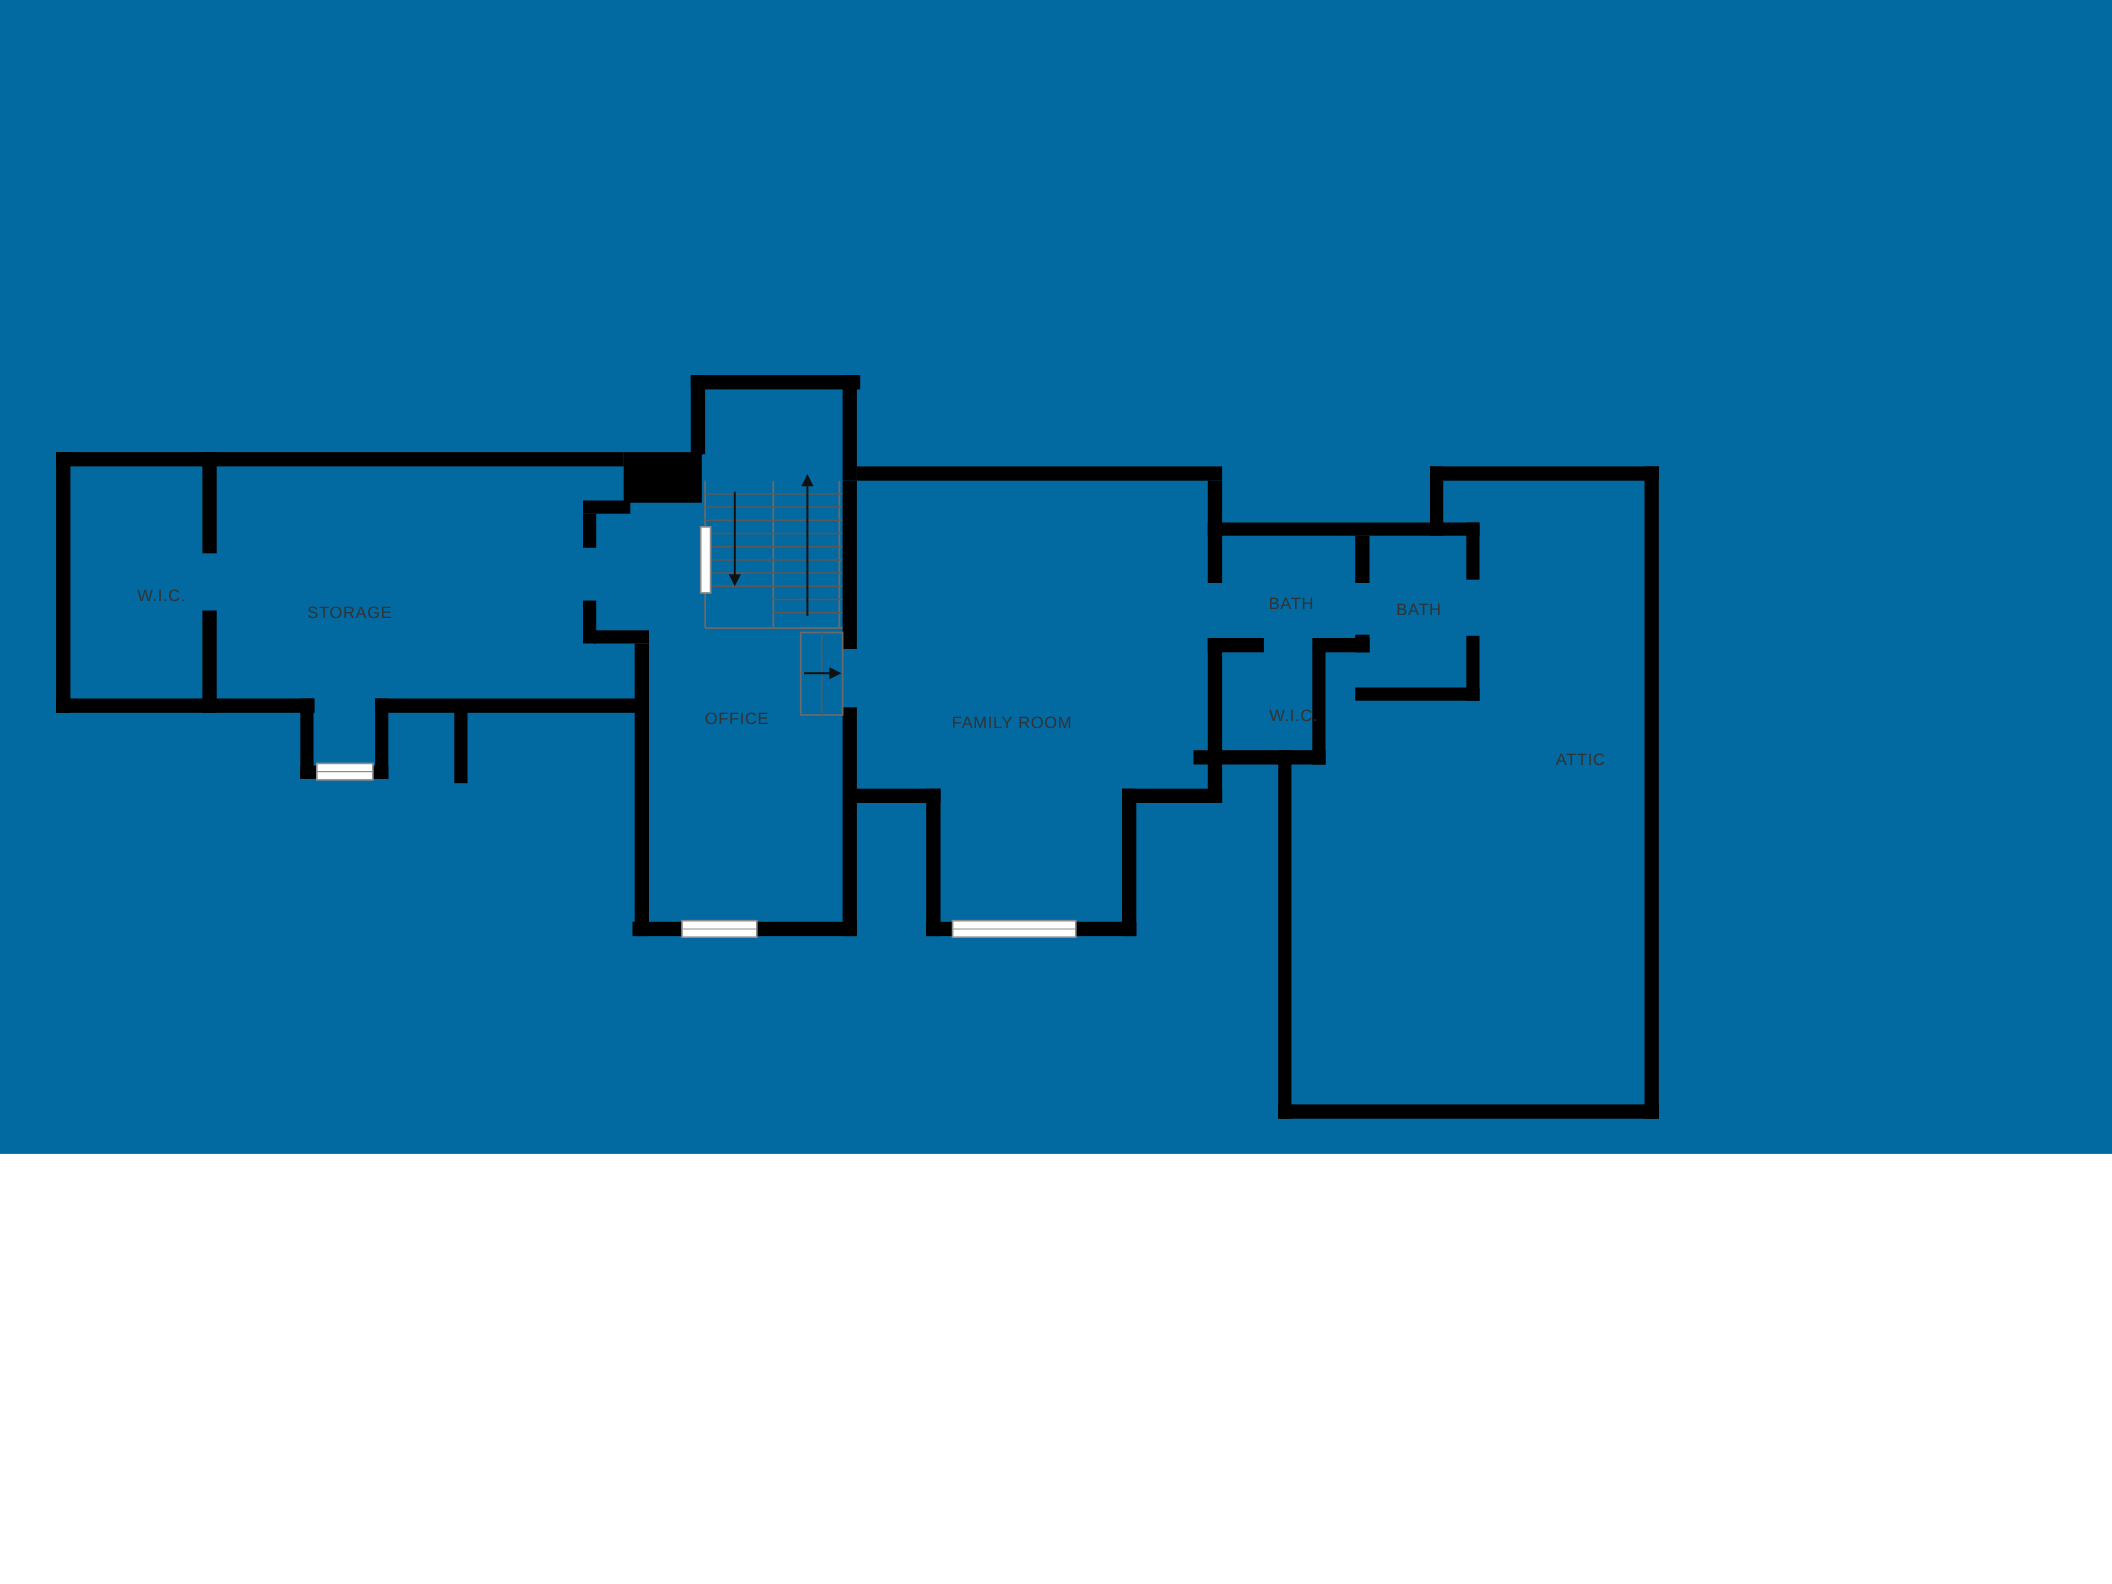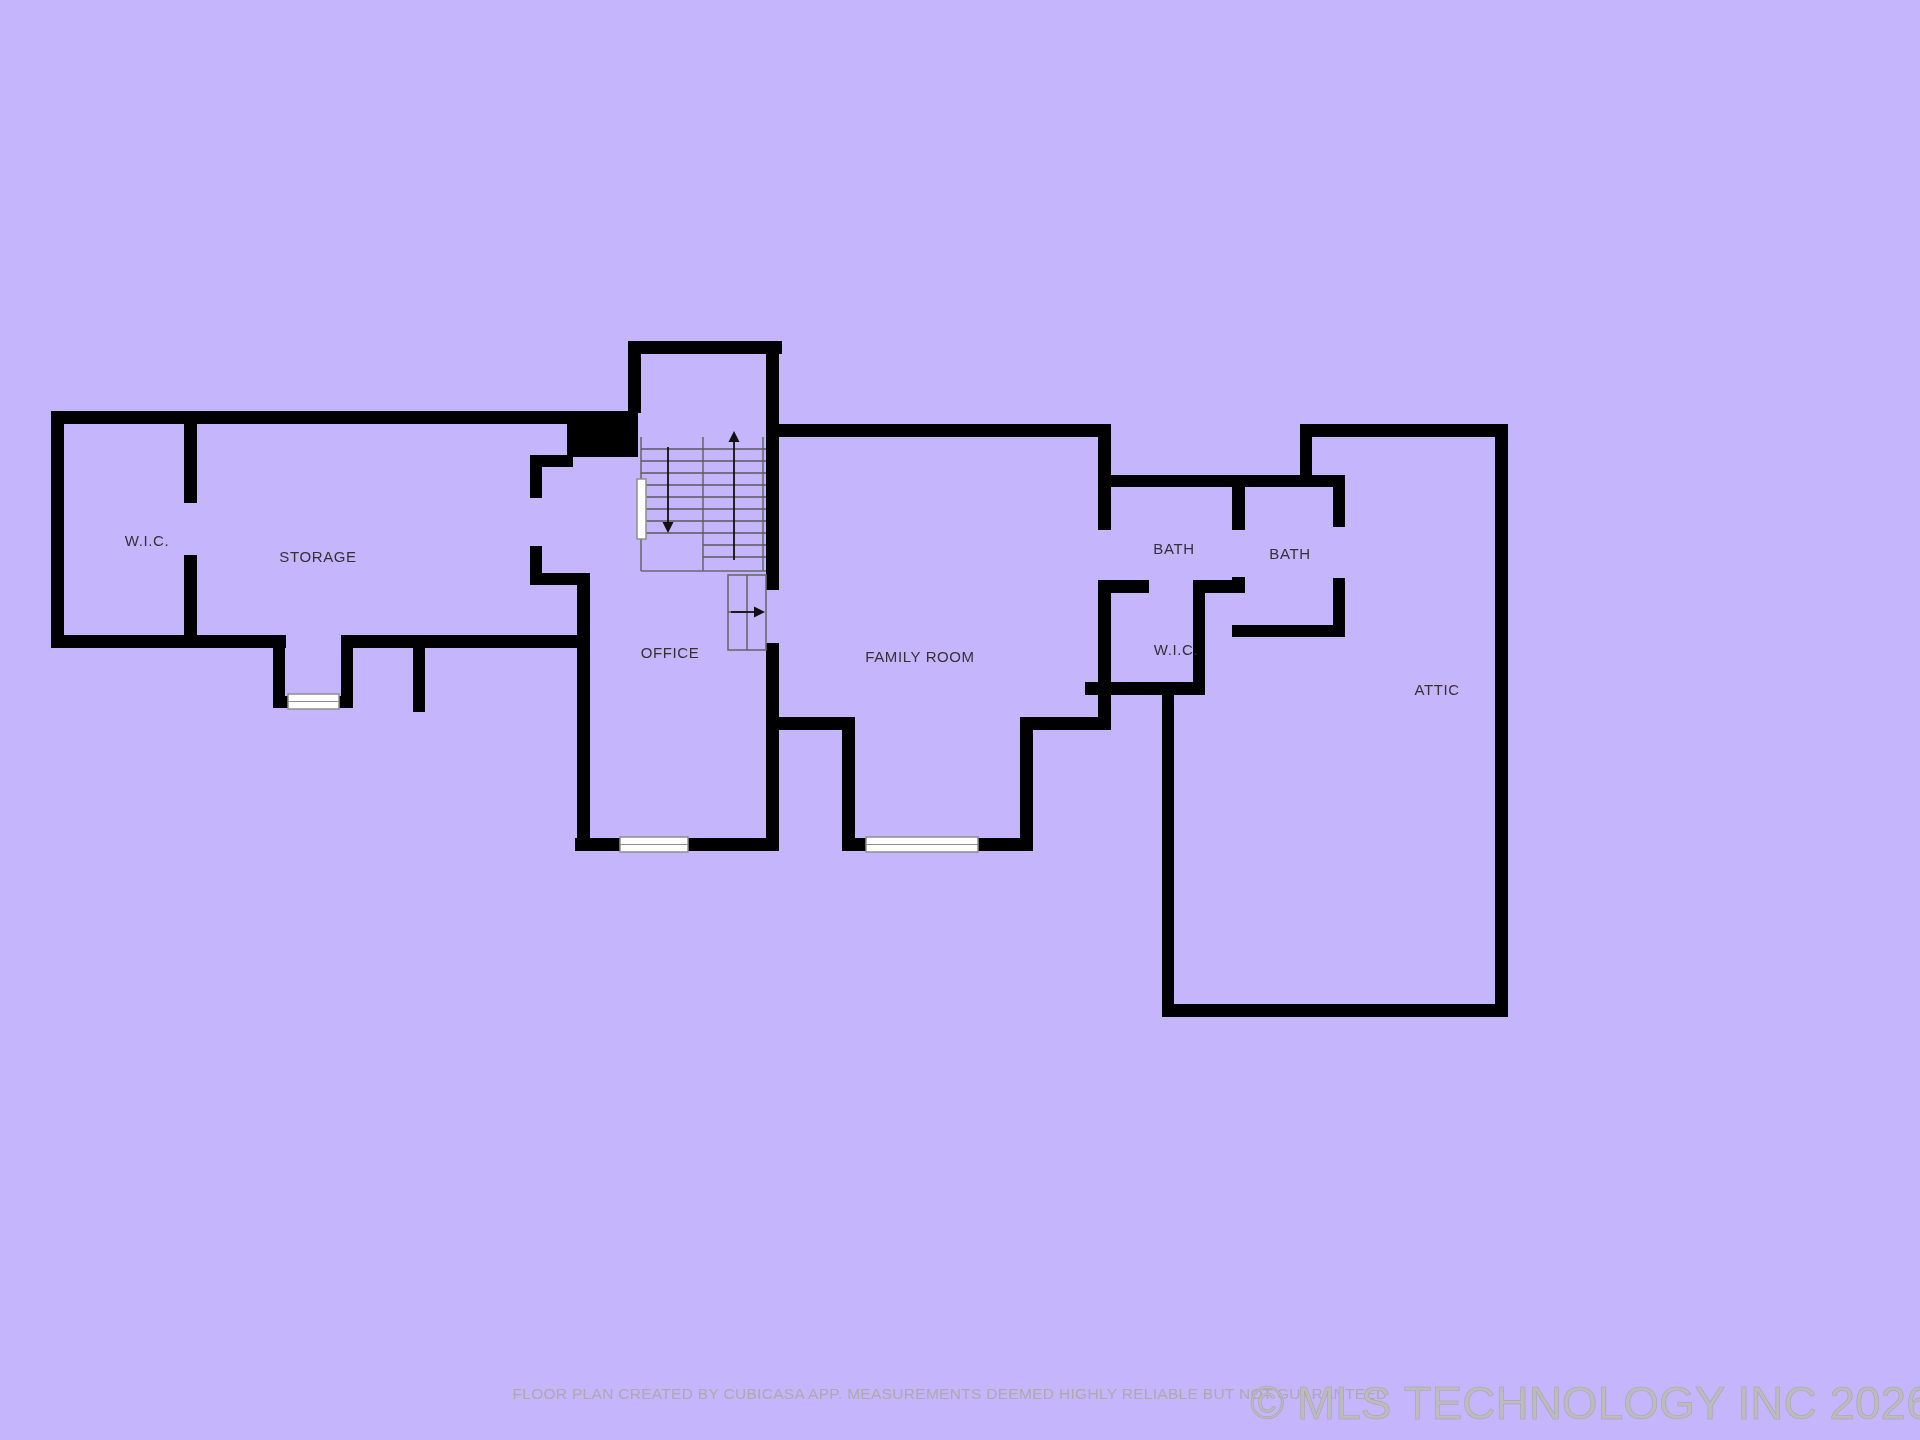--- a/index.html
+++ b/index.html
@@ -1,20 +1,20 @@
 <!DOCTYPE html>
 <html><head>
 <meta charset="utf-8">
 <style>
   html, body { margin: 0; padding: 0; background: #ffffff; }
   #canvas {
     position: relative;
     width: 1920px;
-    height: 1440px;
-    background: #c4b5fd;
+    height: 1049px;
+    background: #0369a1;
     font-family: "Liberation Sans", "DejaVu Sans", sans-serif;
     overflow: hidden;
   }
   svg { display: block; }
   .wall { fill: #000000; stroke: none; }
   .room-label {
     fill: #333333;
     font-size: 15px;
     letter-spacing: 0.6px;
     text-anchor: middle;

